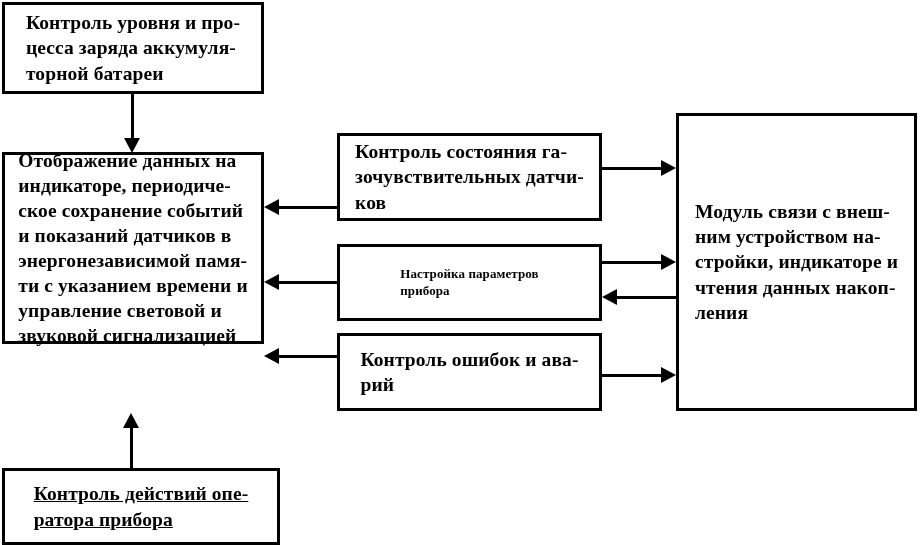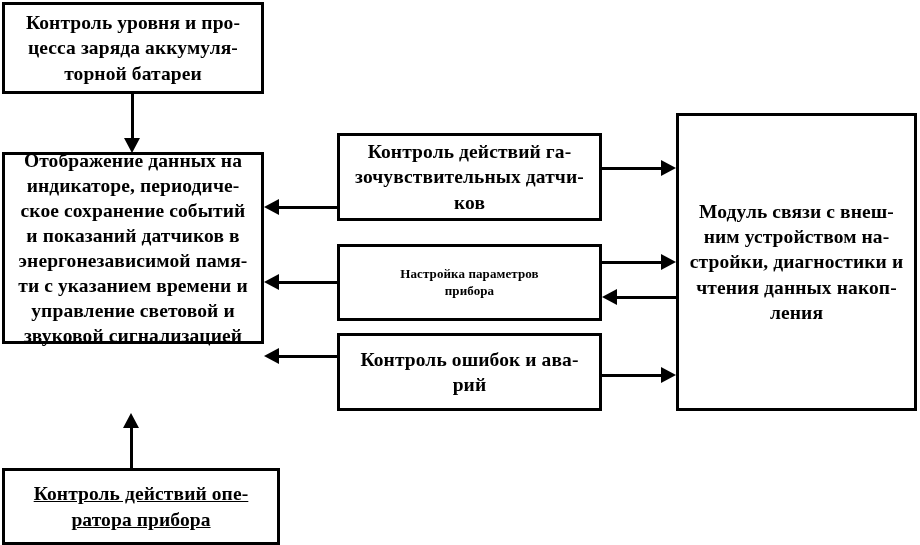--- a/index.html
+++ b/index.html
@@ -16,21 +16,20 @@
     font-family: "Liberation Serif", "DejaVu Serif", serif;
   }
   .node {
     position: absolute;
     box-sizing: border-box;
     border: 3px solid #000000;
     background: #ffffff;
     display: flex;
     align-items: center;
     justify-content: center;
-    text-align: center;
     z-index: 2;
   }
   .node .label {
     display: block;
     font-weight: bold;
     color: #000000;
     line-height: 1.30;
     letter-spacing: 0.1px;
     padding: 0 8px;
     white-space: pre-line;
@@ -114,39 +113,39 @@
 управление световой и
 звуковой сигнализацией</span>
   </div>
 
   <div class="node" id="node-operator">
     <span class="label">Контроль действий опе-
 ратора прибора</span>
   </div>
 
   <div class="node" id="node-gas">
-    <span class="label">Контроль действий га-
+    <span class="label">Контроль состояния га-
 зочувствительных датчи-
 ков</span>
   </div>
 
   <div class="node" id="node-params">
     <span class="label">Настройка параметров
 прибора</span>
   </div>
 
   <div class="node" id="node-errors">
     <span class="label">Контроль ошибок и ава-
 рий</span>
   </div>
 
   <div class="node" id="node-comm">
     <span class="label">Модуль связи с внеш-
 ним устройством на-
-стройки, диагностики и
+стройки, индикаторе и
 чтения данных накоп-
 ления</span>
   </div>
 
   <div class="conn v" style="left:131px; top:94px; height:44px;"></div>
   <div class="arrow down" style="left:124px; top:138px;"></div>
 
   <div class="conn v" style="left:130px; top:428px; height:40px;"></div>
   <div class="arrow up" style="left:123px; top:413px;"></div>
 

